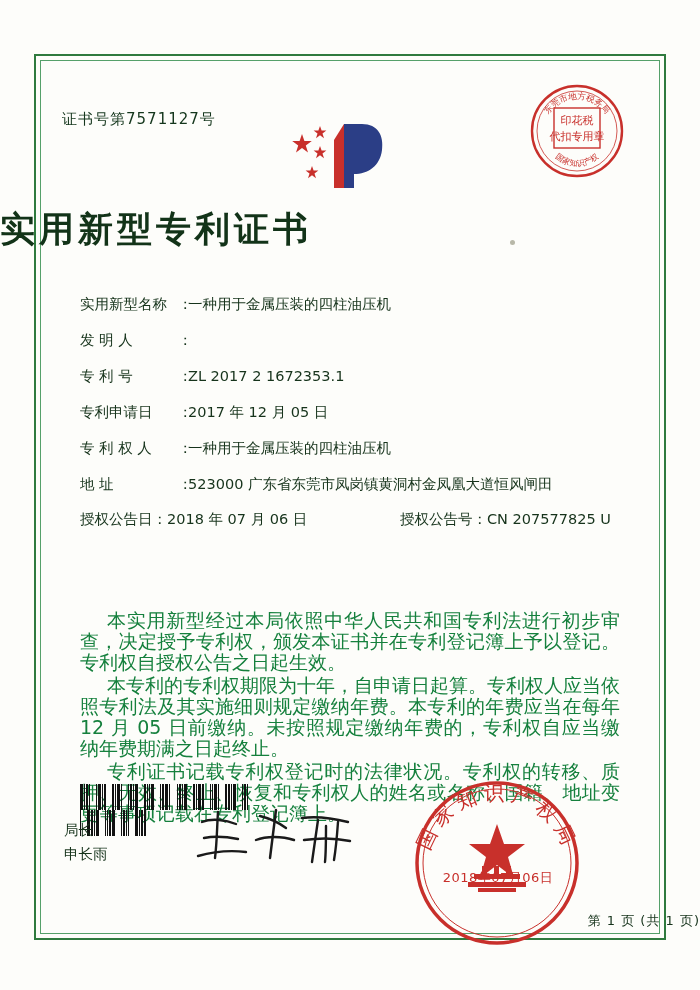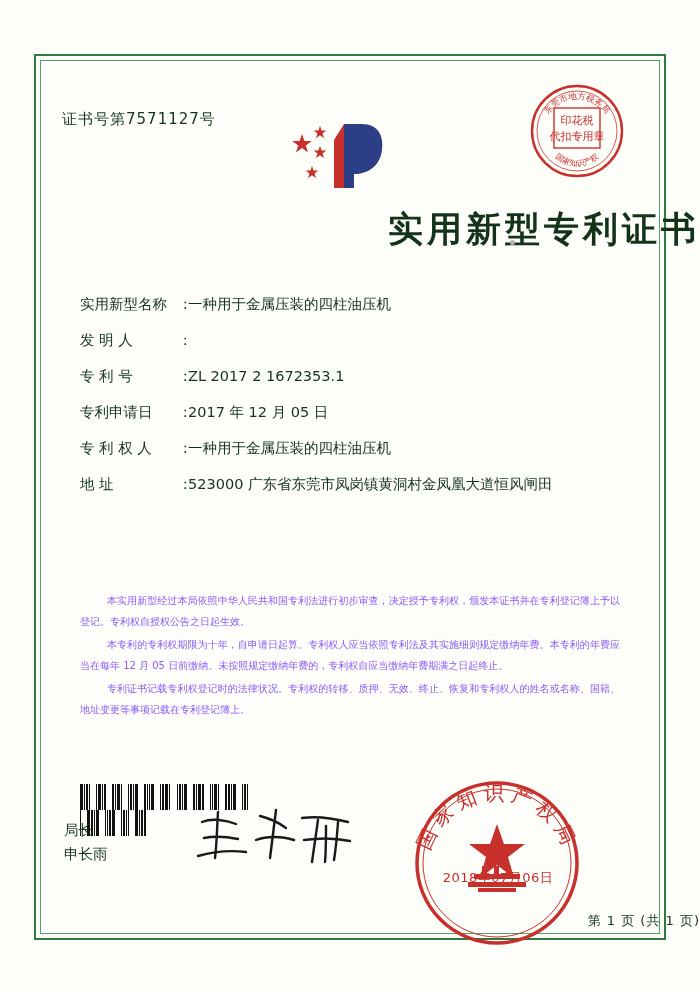--- a/index.html
+++ b/index.html
@@ -68,21 +68,21 @@
     top: 82px;
     width: 98px;
     height: 98px;
   }
 
   .title {
     position: absolute;
     left: 0;
     top: 206px;
     width: 700px;
-    text-align: right;
+    text-align: left;
     font-size: 35px;
     font-weight: bold;
     letter-spacing: 4px;
     color: #123318;
     font-family: "DejaVu Sans", "Liberation Sans", sans-serif;
   }
   .title-dot {
     position: absolute;
     left: 510px;
     top: 240px;
@@ -139,25 +139,25 @@
     width: 320px;
     flex: 0 0 320px;
   }
   .row-two .right {
     flex: 1 1 auto;
   }
 
   .body-text {
     position: absolute;
     left: 80px;
-    top: 590px;
+    top: 610px;
     width: 540px;
-    font-size: 10px;
+    font-size: 19px;
     line-height: 21px;
-    color: #8b5cf6;
+    color: #15803d;
     text-align: justify;
   }
   .body-text p {
     margin: 0 0 2px 0;
     text-indent: 27px;
   }
 
   
   .barcode {
     position: absolute;
@@ -299,20 +299,28 @@
     </div>
 
     <div class="field-row">
       <div class="field-label wide">地      址</div>
       <div class="field-colon">：</div>
       <div class="field-value">
         <span>523000  广东省东莞市凤岗镇黄洞村金凤凰大道恒风闸田</span>
       </div>
     </div>
 
+    <div class="row-two">
+      <div class="left">
+        <span>授权公告日</span><span>：</span><span>2018 年 07 月 06 日</span>
+      </div>
+      <div class="right">
+        <span>授权公告号</span><span>：</span><span>CN 207577825 U</span>
+      </div>
+    </div>
 
   </div>
 
   <div class="body-text">
     <p>本实用新型经过本局依照中华人民共和国专利法进行初步审查，决定授予专利权，颁发本证书并在专利登记簿上予以登记。专利权自授权公告之日起生效。</p>
     <p>本专利的专利权期限为十年，自申请日起算。专利权人应当依照专利法及其实施细则规定缴纳年费。本专利的年费应当在每年 12 月 05 日前缴纳。未按照规定缴纳年费的，专利权自应当缴纳年费期满之日起终止。</p>
     <p>专利证书记载专利权登记时的法律状况。专利权的转移、质押、无效、终止、恢复和专利权人的姓名或名称、国籍、地址变更等事项记载在专利登记簿上。</p>
   </div>
 
   <div class="barcode">

